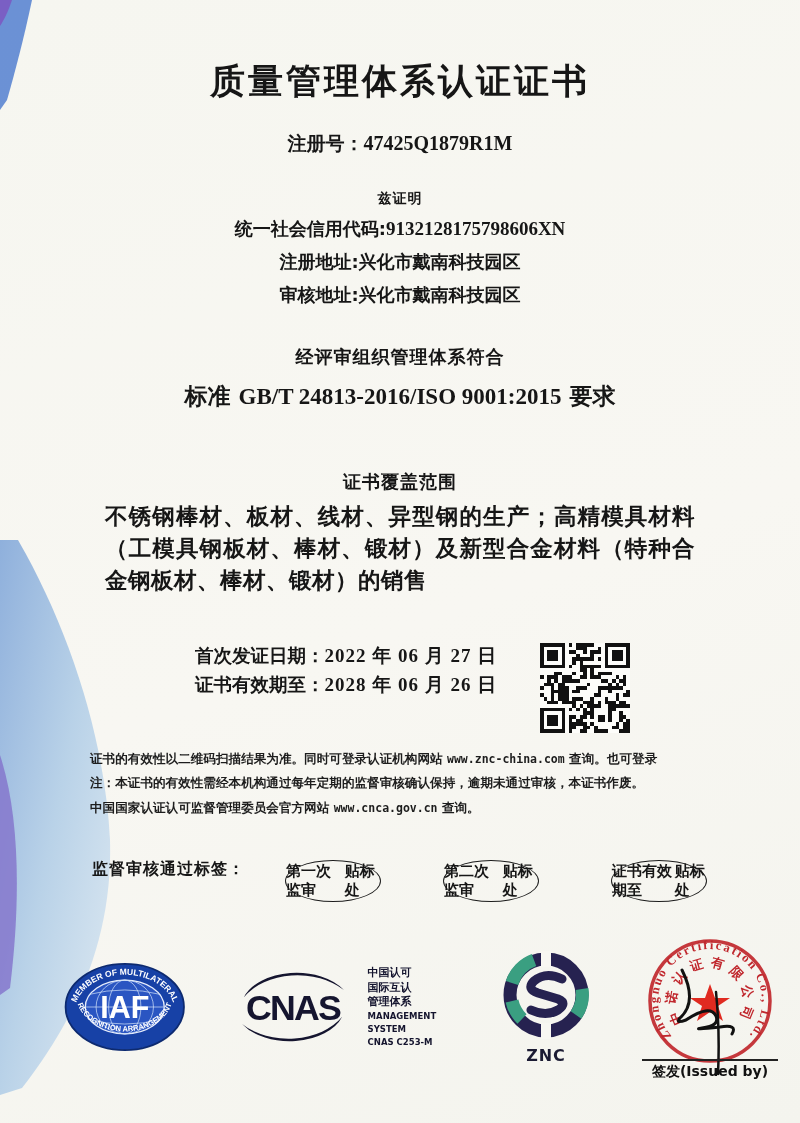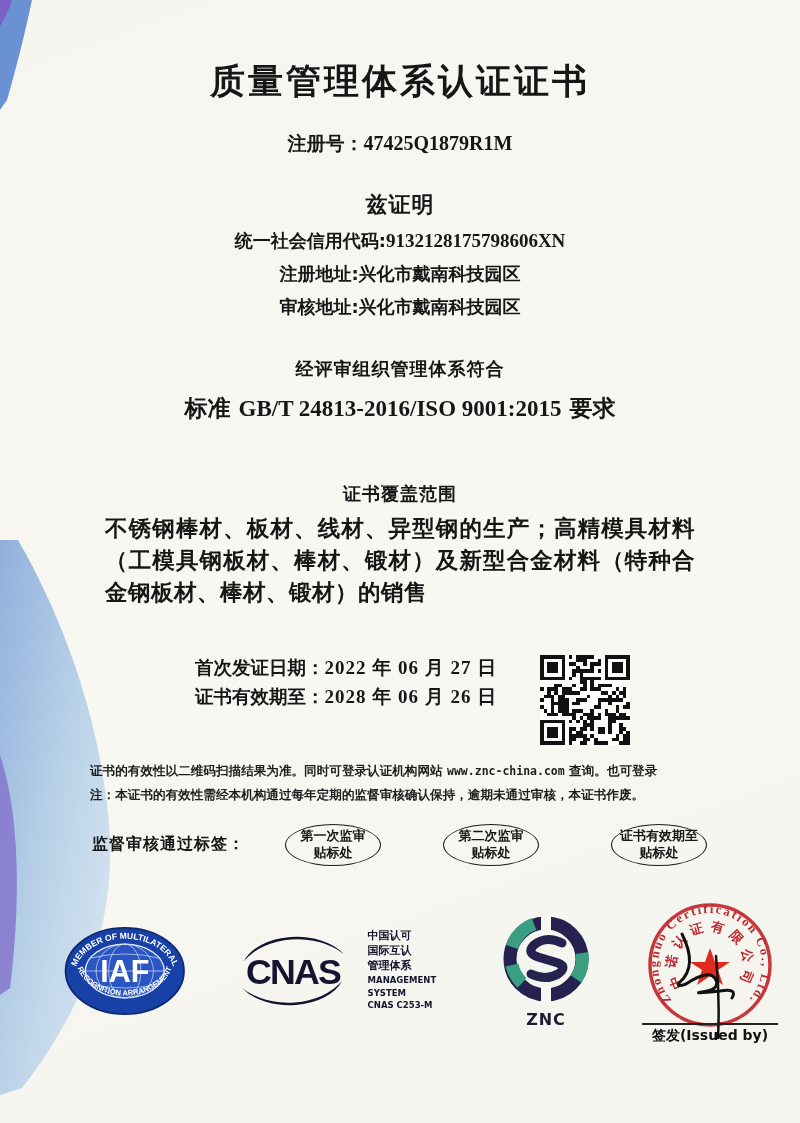--- a/index.html
+++ b/index.html
@@ -11,21 +11,21 @@
     color:#161616;
   }
   .deco { position:absolute; pointer-events:none; }
   .content { position:relative; z-index:2; width:100%; height:100%; }
   .center { text-align:center; }
   .serif { font-family:"Liberation Serif","DejaVu Serif",serif; }
 
   .title { padding-top:58px; font-size:35px; font-weight:bold; letter-spacing:3px; }
   .reg-line { margin-top:26px; font-size:19px; font-weight:bold; }
   .reg-line .serif { font-size:20px; }
-  .certify { margin-top:33px; font-size:22px; font-weight:bold; letter-spacing:1px;text-align:center; }
+  .certify { margin-top:33px; font-size:14px; font-weight:bold; letter-spacing:1px;text-align:center; }
   .company { margin-top:6px; font-size:31px; font-weight:bold; letter-spacing:2px; }
   .info-line { margin-top:9px; font-size:18px; font-weight:bold; }
   .info-line:first-of-type { margin-top:16px; }
   .info-line .serif { font-size:19px; }
   .conform { margin-top:38px; font-size:18px; font-weight:bold; letter-spacing:1px; }
   .standard { margin-top:12px; font-size:23px; font-weight:bold; }
   .scope-title { margin-top:58px; font-size:18px; font-weight:bold; letter-spacing:1px; }
   .scope-text {
     margin:6px auto 0; width:590px; font-size:22.5px; font-weight:bold;
     line-height:1.43; text-align:justify; letter-spacing:0.5px;
@@ -35,22 +35,22 @@
   .date-line { font-size:18.5px; font-weight:bold; line-height:1.55; white-space:nowrap; }
   .date-line .serif { font-size:19px; letter-spacing:1px; }
   .qr-box { width:92px; height:90px; margin-top:2px; }
   .notes { margin:14px auto 0; width:620px; font-size:12.6px; font-weight:bold; color:#1d1d1d; line-height:1.95; text-align:left; }
   .notes .u { font-family:"DejaVu Sans Mono","Liberation Mono",monospace; font-size:11.5px; font-weight:bold; }
 
   .labels-row { margin:16px 0 0 92px; display:flex; align-items:center; text-align:left; }
   .labels-title { font-size:16px; font-weight:bold; letter-spacing:1px; }
   .oval {
     width:96px; height:42px; border:1.6px solid #1c1c1c; border-radius:50%;
-    display:flex; flex-direction:column; justify-content:center; align-items:center;
-    font-size:13px; font-weight:bold; line-height:1.25; background:transparent;
+    display:flex; flex-direction:row; justify-content:center; align-items:center;
+    font-size:15px; font-weight:bold; line-height:1.25; background:transparent;margin-top:24px;
   }
   .oval:nth-of-type(2){ margin-left:58px; }
   .oval:nth-of-type(3){ margin-left:78px; }
   .oval:nth-of-type(4){ margin-left:72px; }
 
   .logos-row { margin-top:30px; display:flex; align-items:center; justify-content:flex-start; padding-left:62px; }
   .cnas-wrap { display:flex; align-items:center; margin-left:38px; }
   .cnas-text { margin-left:8px; text-align:left; }
   .cnas-text .cn { font-size:11px; font-weight:bold; color:#14142e; line-height:1.35; }
   .cnas-text .en { font-size:8.5px; font-weight:bold; color:#14142e; line-height:1.5; }
@@ -333,20 +333,21 @@
           <rect x="20" y="2" width="3" height="3" fill="#111"></rect>
           <rect x="0" y="18" width="7" height="7" fill="#111"></rect>
           <rect x="1" y="19" width="5" height="5" fill="#fdfdfa"></rect>
           <rect x="2" y="20" width="3" height="3" fill="#111"></rect>
         </svg>
     </div>
 
     <div class="notes">
       <div><span>证书的有效性以二维码扫描结果为准。同时可登录认证机构网站 </span><span class="u">www.znc-china.com</span><span> 查询。也可登录</span></div>
       <div>注：本证书的有效性需经本机构通过每年定期的监督审核确认保持，逾期未通过审核，本证书作废。</div>
+      <div><span>中国国家认证认可监督管理委员会官方网站 </span><span class="u">www.cnca.gov.cn</span><span> 查询。</span></div>
     </div>
 
     <div class="labels-row">
       <span class="labels-title">监督审核通过标签：</span>
       <span class="oval" style="margin-left:40px;">
         <span>第一次监审</span>
         <span>贴标处</span>
       </span>
       <span class="oval" style="margin-left:62px;">
         <span>第二次监审</span>

